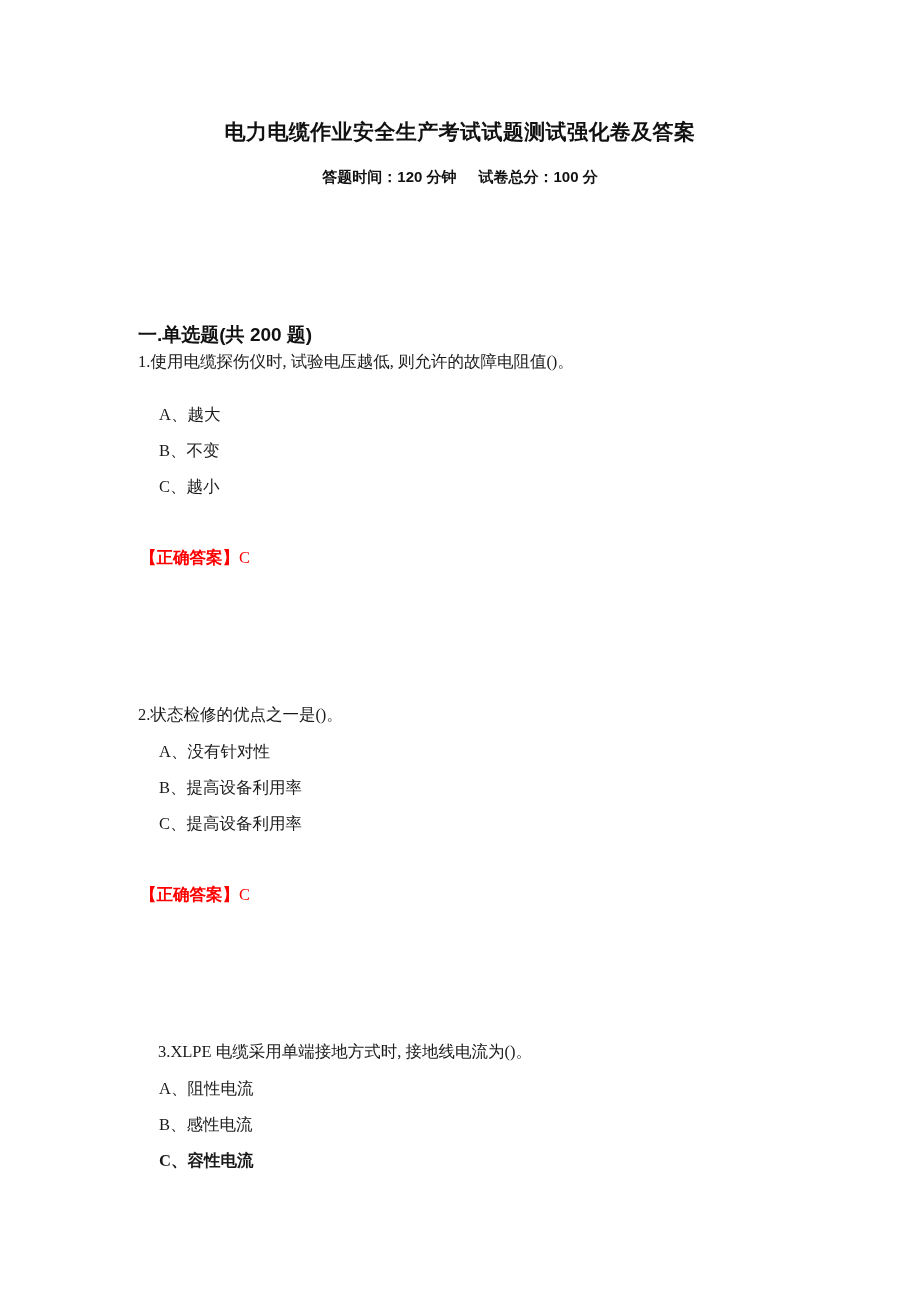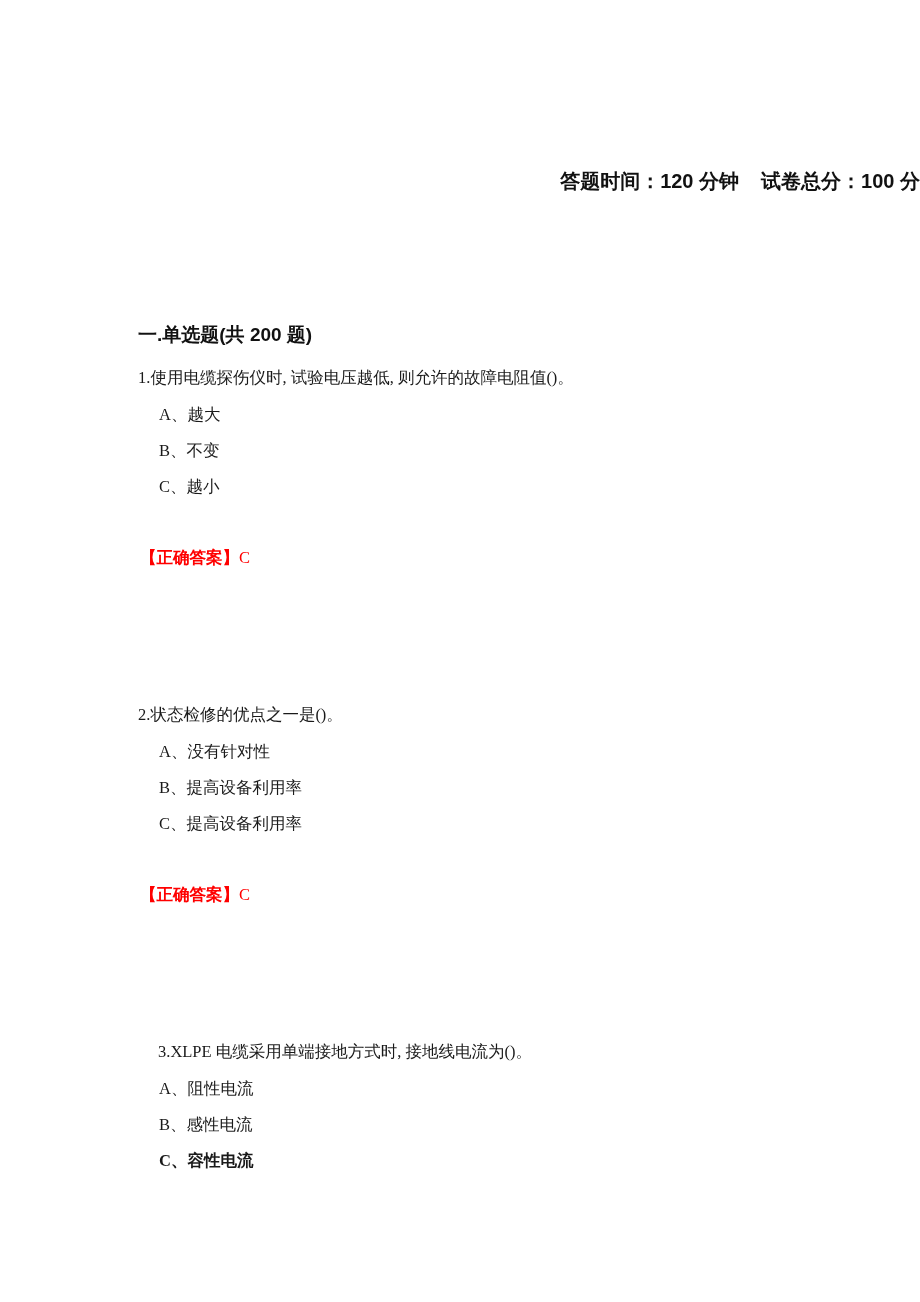--- a/index.html
+++ b/index.html
@@ -34,24 +34,24 @@
     font-size: 21px;
     letter-spacing: 0.4px;
     color: #111111;
     white-space: nowrap;
   }
   .doc-subtitle {
     position: absolute;
     top: 168px;
     left: 0;
     width: 920px;
-    text-align: right;
+    text-align: center;
     font-family: "Liberation Sans", "DejaVu Sans", sans-serif;
     font-weight: bold;
-    font-size: 20px;
+    font-size: 15px;
     color: #111111;
     white-space: nowrap;
   }
   .doc-subtitle .gap {
     display: inline-block;
     width: 22px;
   }
 
   
   .score-table {
@@ -118,29 +118,30 @@
   }
   .q-answer .ans-value {
     font-weight: normal;
   }
 </style>
 </head>
 <body>
 
 <div class="page">
 
+  <div class="doc-title">电力电缆作业安全生产考试试题测试强化卷及答案</div>
 
   <div class="doc-subtitle">
     <span>答题时间：120 分钟</span><span class="gap"></span><span>试卷总分：100 分</span>
   </div>
 
 
   <div class="section-heading" style="top:322px;">一.单选题(共 200 题)</div>
 
-  <div class="q-stem" style="top:368px;font-family:Liberation Serif, serif;">1.使用电缆探伤仪时, 试验电压越低, 则允许的故障电阻值()。</div>
+  <div class="q-stem" style="top:352px;font-family:Liberation Serif, serif;">1.使用电缆探伤仪时, 试验电压越低, 则允许的故障电阻值()。</div>
   <div class="q-option" style="top:405px;">A、越大</div>
   <div class="q-option" style="top:441px;text-align:center;">B、不变</div>
   <div class="q-option" style="top:477px;">C、越小</div>
   <div class="q-answer" style="top:548px;">
     <span class="ans-label">【正确答案】</span><span class="ans-value">C</span>
   </div>
 
   <div class="q-stem" style="top:705px;">2.状态检修的优点之一是()。</div>
   <div class="q-option" style="top:742px;">A、没有针对性</div>
   <div class="q-option" style="top:778px;">B、提高设备利用率</div>

